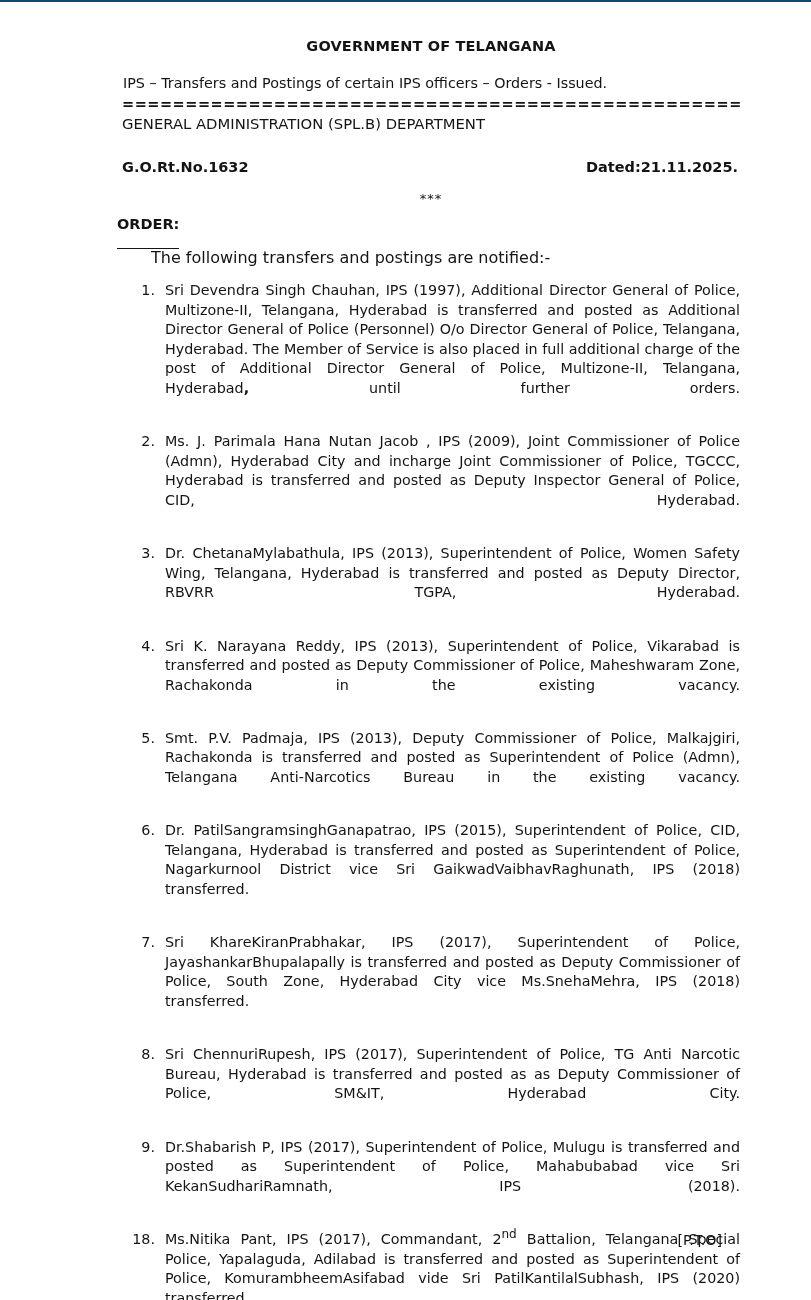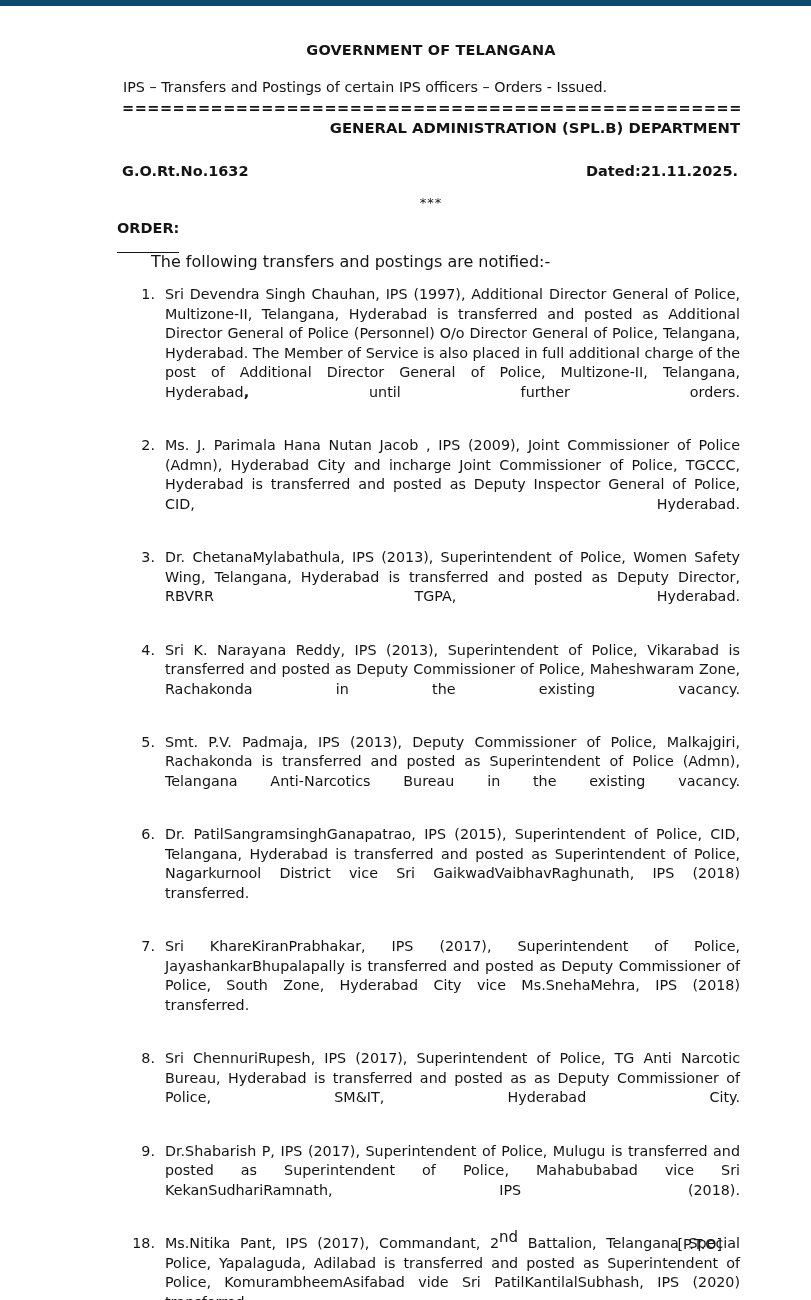--- a/index.html
+++ b/index.html
@@ -11,21 +11,21 @@
   body {
     font-family: "DejaVu Sans", sans-serif;
     color: #141414;
   }
   .page {
     position: relative;
     width: 811px;
     height: 1300px;
     box-sizing: border-box;
     background: #ffffff;
-    border-top: 6px solid #0c4a6e;
+    border-top: 2px solid #0c4a6e;
     overflow: hidden;
   }
   .sheet {
     position: absolute;
     left: 122px;
     top: 0;
     width: 618px;
   }
 
   
@@ -63,24 +63,24 @@
     height: 14px;
     font-size: 14.5px;
     font-weight: bold;
     line-height: 14px;
     letter-spacing: 0.5px;
     overflow: hidden;
     white-space: nowrap;
     color: #141414;
   }
   .dept-title {
-    font-weight: bold;
+    font-weight: normal;
     font-size: 14.8px;
     line-height: 20px;
-    text-align: right;
+    text-align: left;
     margin-top: 3px;
   }
 
   
   .go-row {
     display: flex;
     justify-content: space-between;
     align-items: baseline;
     margin-top: 25px;
     font-weight: bold;
@@ -143,21 +143,21 @@
     line-height: 19.6px;
   }
   .item-body { display: block; }
   
   .order-item .item-body::after {
     content: "";
     display: inline-block;
     width: 100%;
   }
   sup {
-    font-size: 15px;
+    font-size: 12px;
     vertical-align: super;
     line-height: 0;
   }
   b.tight { font-weight: bold; }
 
   .pto {
     position: absolute;
     left: 128px;
     top: 1230px;
     width: 618px;

